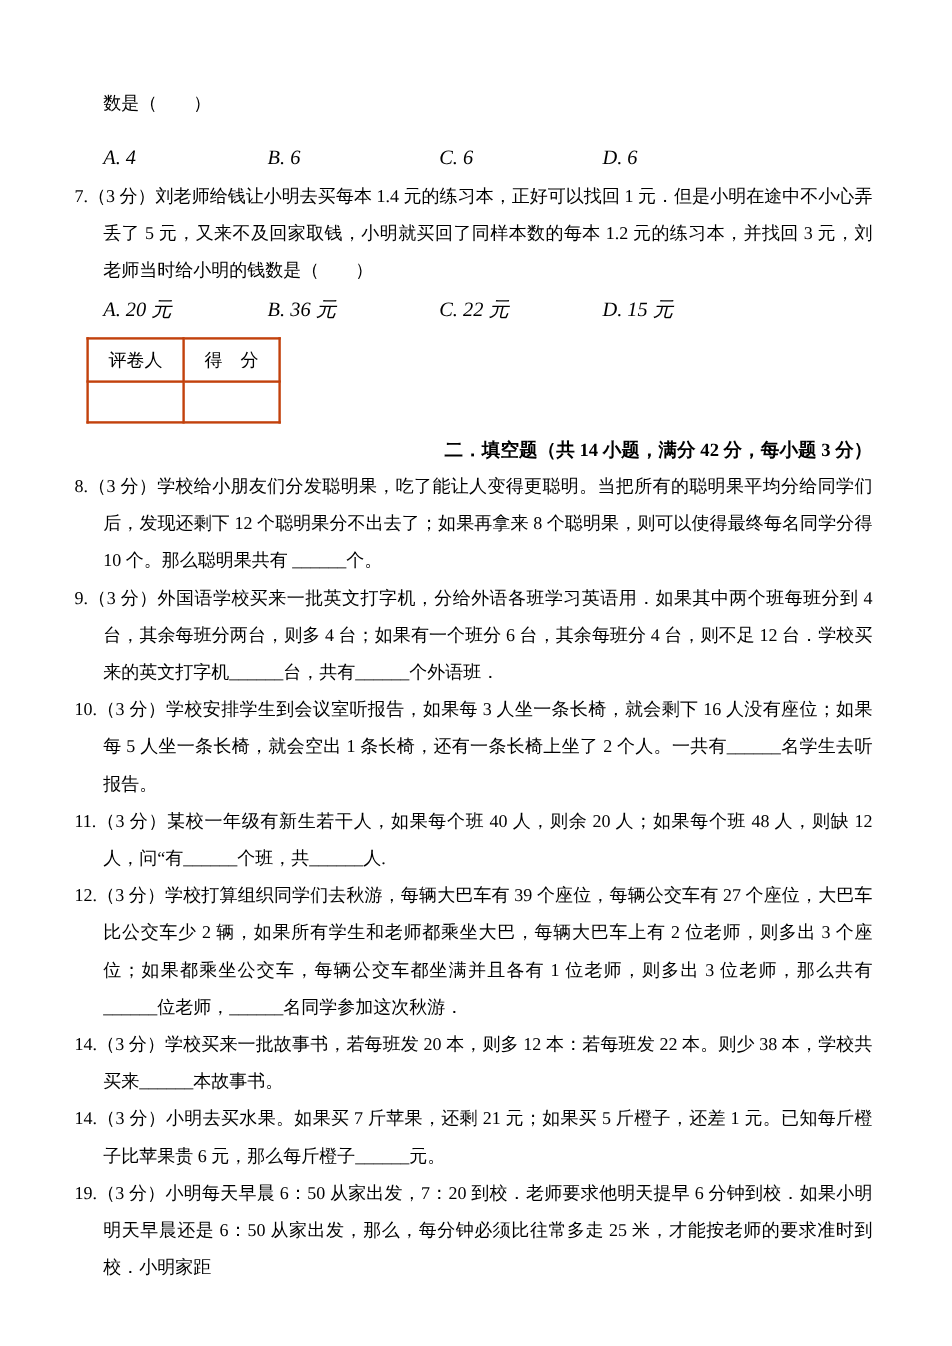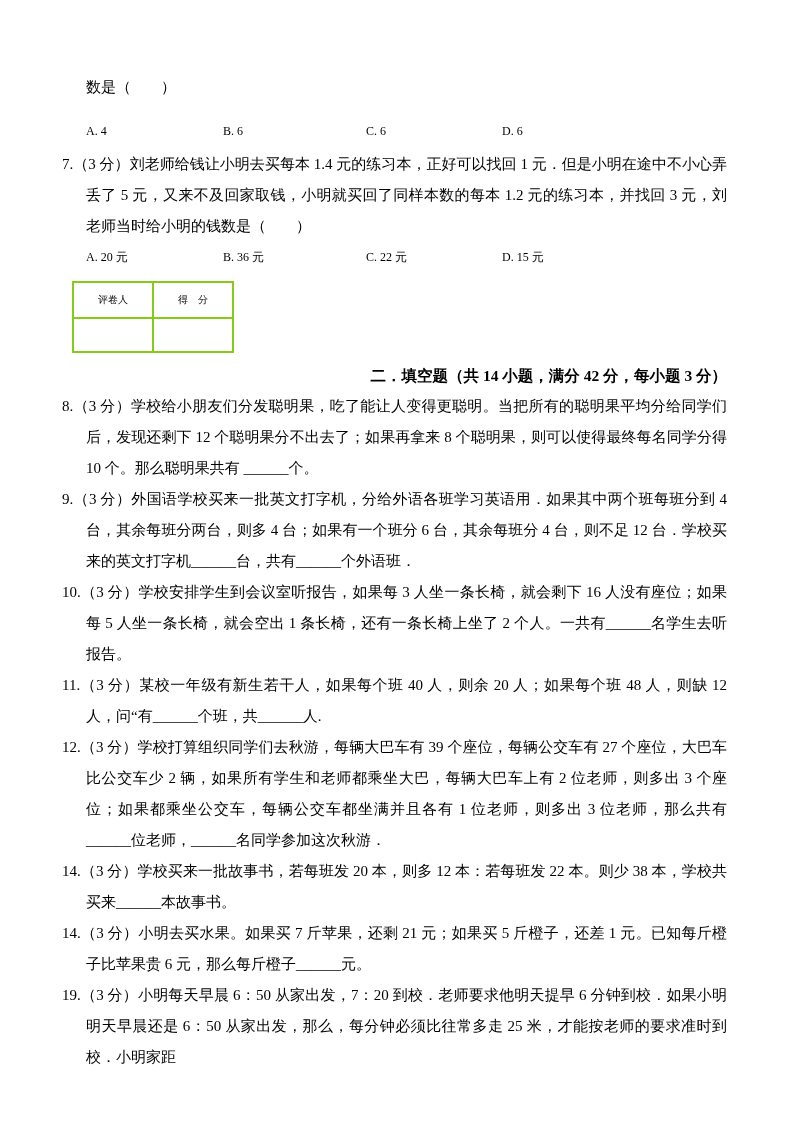--- a/index.html
+++ b/index.html
@@ -24,34 +24,35 @@
   .cont-line { padding-left: 24px; }
   .question {
     padding-left: 24px;
     text-indent: -24px;
     margin: 0;
   }
   .opt-row {
     display: grid;
     grid-template-columns: 137px 143px 136px auto;
     padding-left: 24px;
-    font-size: 12px;
+    font-size: 17px;
     line-height: 31px;
+    font-style: italic;
   }
   .opt-row.first { margin-top: 13px; }
   .q7 { margin-top: 2px; }
   .grader {
     border-collapse: collapse;
     margin: 8px 0 0 10px;
   }
   .grader td {
-    border: 2px solid #84cc16;
+    border: 2px solid #c2410c;
     width: 80px;
     text-align: center;
-    font-size: 10px;
+    font-size: 15px;
     vertical-align: middle;
   }
   .grader tr.hrow td { height: 36px; }
   .grader tr.brow td { height: 34px; }
   .sec-heading {
     font-size: 15.5px;
     font-weight: bold;
     line-height: 31px;
     margin: 7px 0 0 10px;
     text-align: right;

